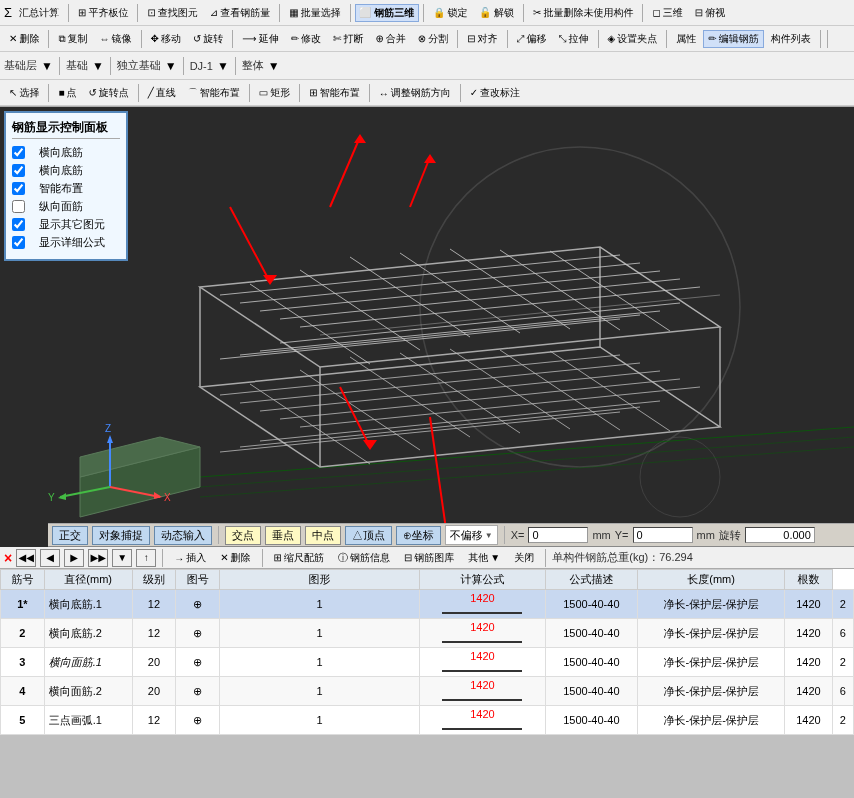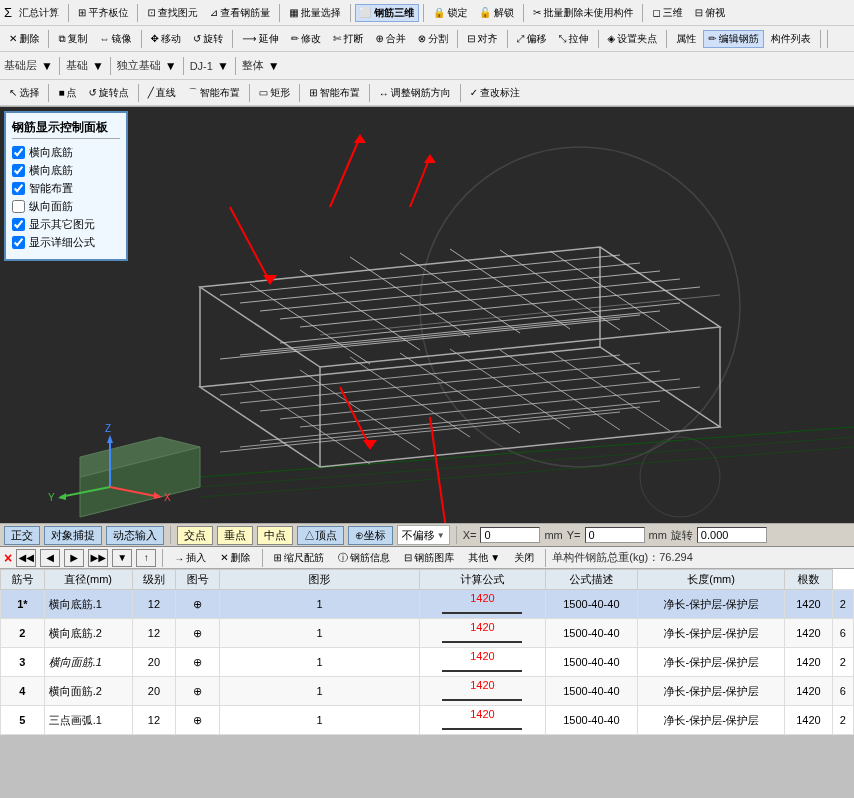--- a/index.html
+++ b/index.html
@@ -20,25 +20,25 @@
     .dropdown { display: flex; align-items: center; border: 1px solid #aaa; background: white; padding: 1px 4px; height: 20px; font-size: 11px; gap: 2px; cursor: pointer; }
     .dropdown-arrow { font-size: 8px; color: #555; }
     .layer-label { font-size: 11px; color: #333; }
 
     
     .canvas-area { position: relative; background: #2a2a2a; overflow: hidden; }
 
     
     .control-panel { position: absolute; top: 4px; left: 4px; background: #f0f8ff; border: 2px solid #5588bb; padding: 6px; width: 124px; z-index: 10; }
     .control-panel-title { font-size: 12px; font-weight: bold; color: #000; margin-bottom: 6px; border-bottom: 1px solid #aaa; padding-bottom: 2px; }
-    .control-item { display: flex; align-items: center; gap: 4px; margin: 3px 0; font-size: 11px; color: #000; }
+    .control-item { display: flex; align-items: center; gap: 14px; margin: 3px 0; font-size: 11px; color: #000; }
     .control-item input[type=checkbox] { width: 13px; height: 13px; }
 
     
-    .status-bar { display: flex; align-items: center; background: #d4d0c8; border-top: 1px solid #aaa; border-bottom: 1px solid #888; padding: 1px 4px; height: 24px; gap: 4px; }
+    .status-bar { display: flex; align-items: center; background: #d4d0c8; border-top: 1px solid #aaa; border-bottom: 1px solid #888; padding: 1px 4px; height: 24px; gap: 4px; margin-left: 48px; }
     .status-btn { padding: 1px 6px; border: 1px solid #888; background: #fef9c3; font-size: 11px; cursor: pointer; }
     .status-btn.active { background: #c0d8f0; border-color: #6688aa; }
     .status-input { width: 60px; border: 1px inset #999; background: white; padding: 1px 3px; font-size: 11px; }
     .status-label { font-size: 11px; color: #333; }
 
     
     .status-bar2 { display: flex; align-items: center; background: #f0f0f0; border-bottom: 1px solid #aaa; padding: 1px 4px; height: 22px; gap: 4px; }
     .nav-btn { width: 20px; height: 18px; border: 1px solid #888; background: #f0f0f0; cursor: pointer; display: flex; align-items: center; justify-content: center; font-size: 10px; }
 
     
@@ -387,21 +387,21 @@
       <span class="dropdown-arrow">▼</span>
     </div>
     <div class="separator"></div>
     <span class="status-label">X=</span>
     <input class="status-input" value="0" style="">
     <span class="status-label">mm</span>
     <span class="status-label">Y=</span>
     <input class="status-input" value="0" style="">
     <span class="status-label">mm</span>
     <span class="status-label">旋转</span>
-    <input class="status-input" value="0.000" style="width: 70px;">
+    <input class="status-input" value="0.000" style="width: 70px; text-align: right;">
   </div>
 </div>
 
 <div class="status-bar2">
   <span style="color:red;font-size:14px;font-weight:bold;">×</span>
   <button class="nav-btn">
       <span>◀◀</span>
     </button>
   <button class="nav-btn">
       <span>◀</span>

